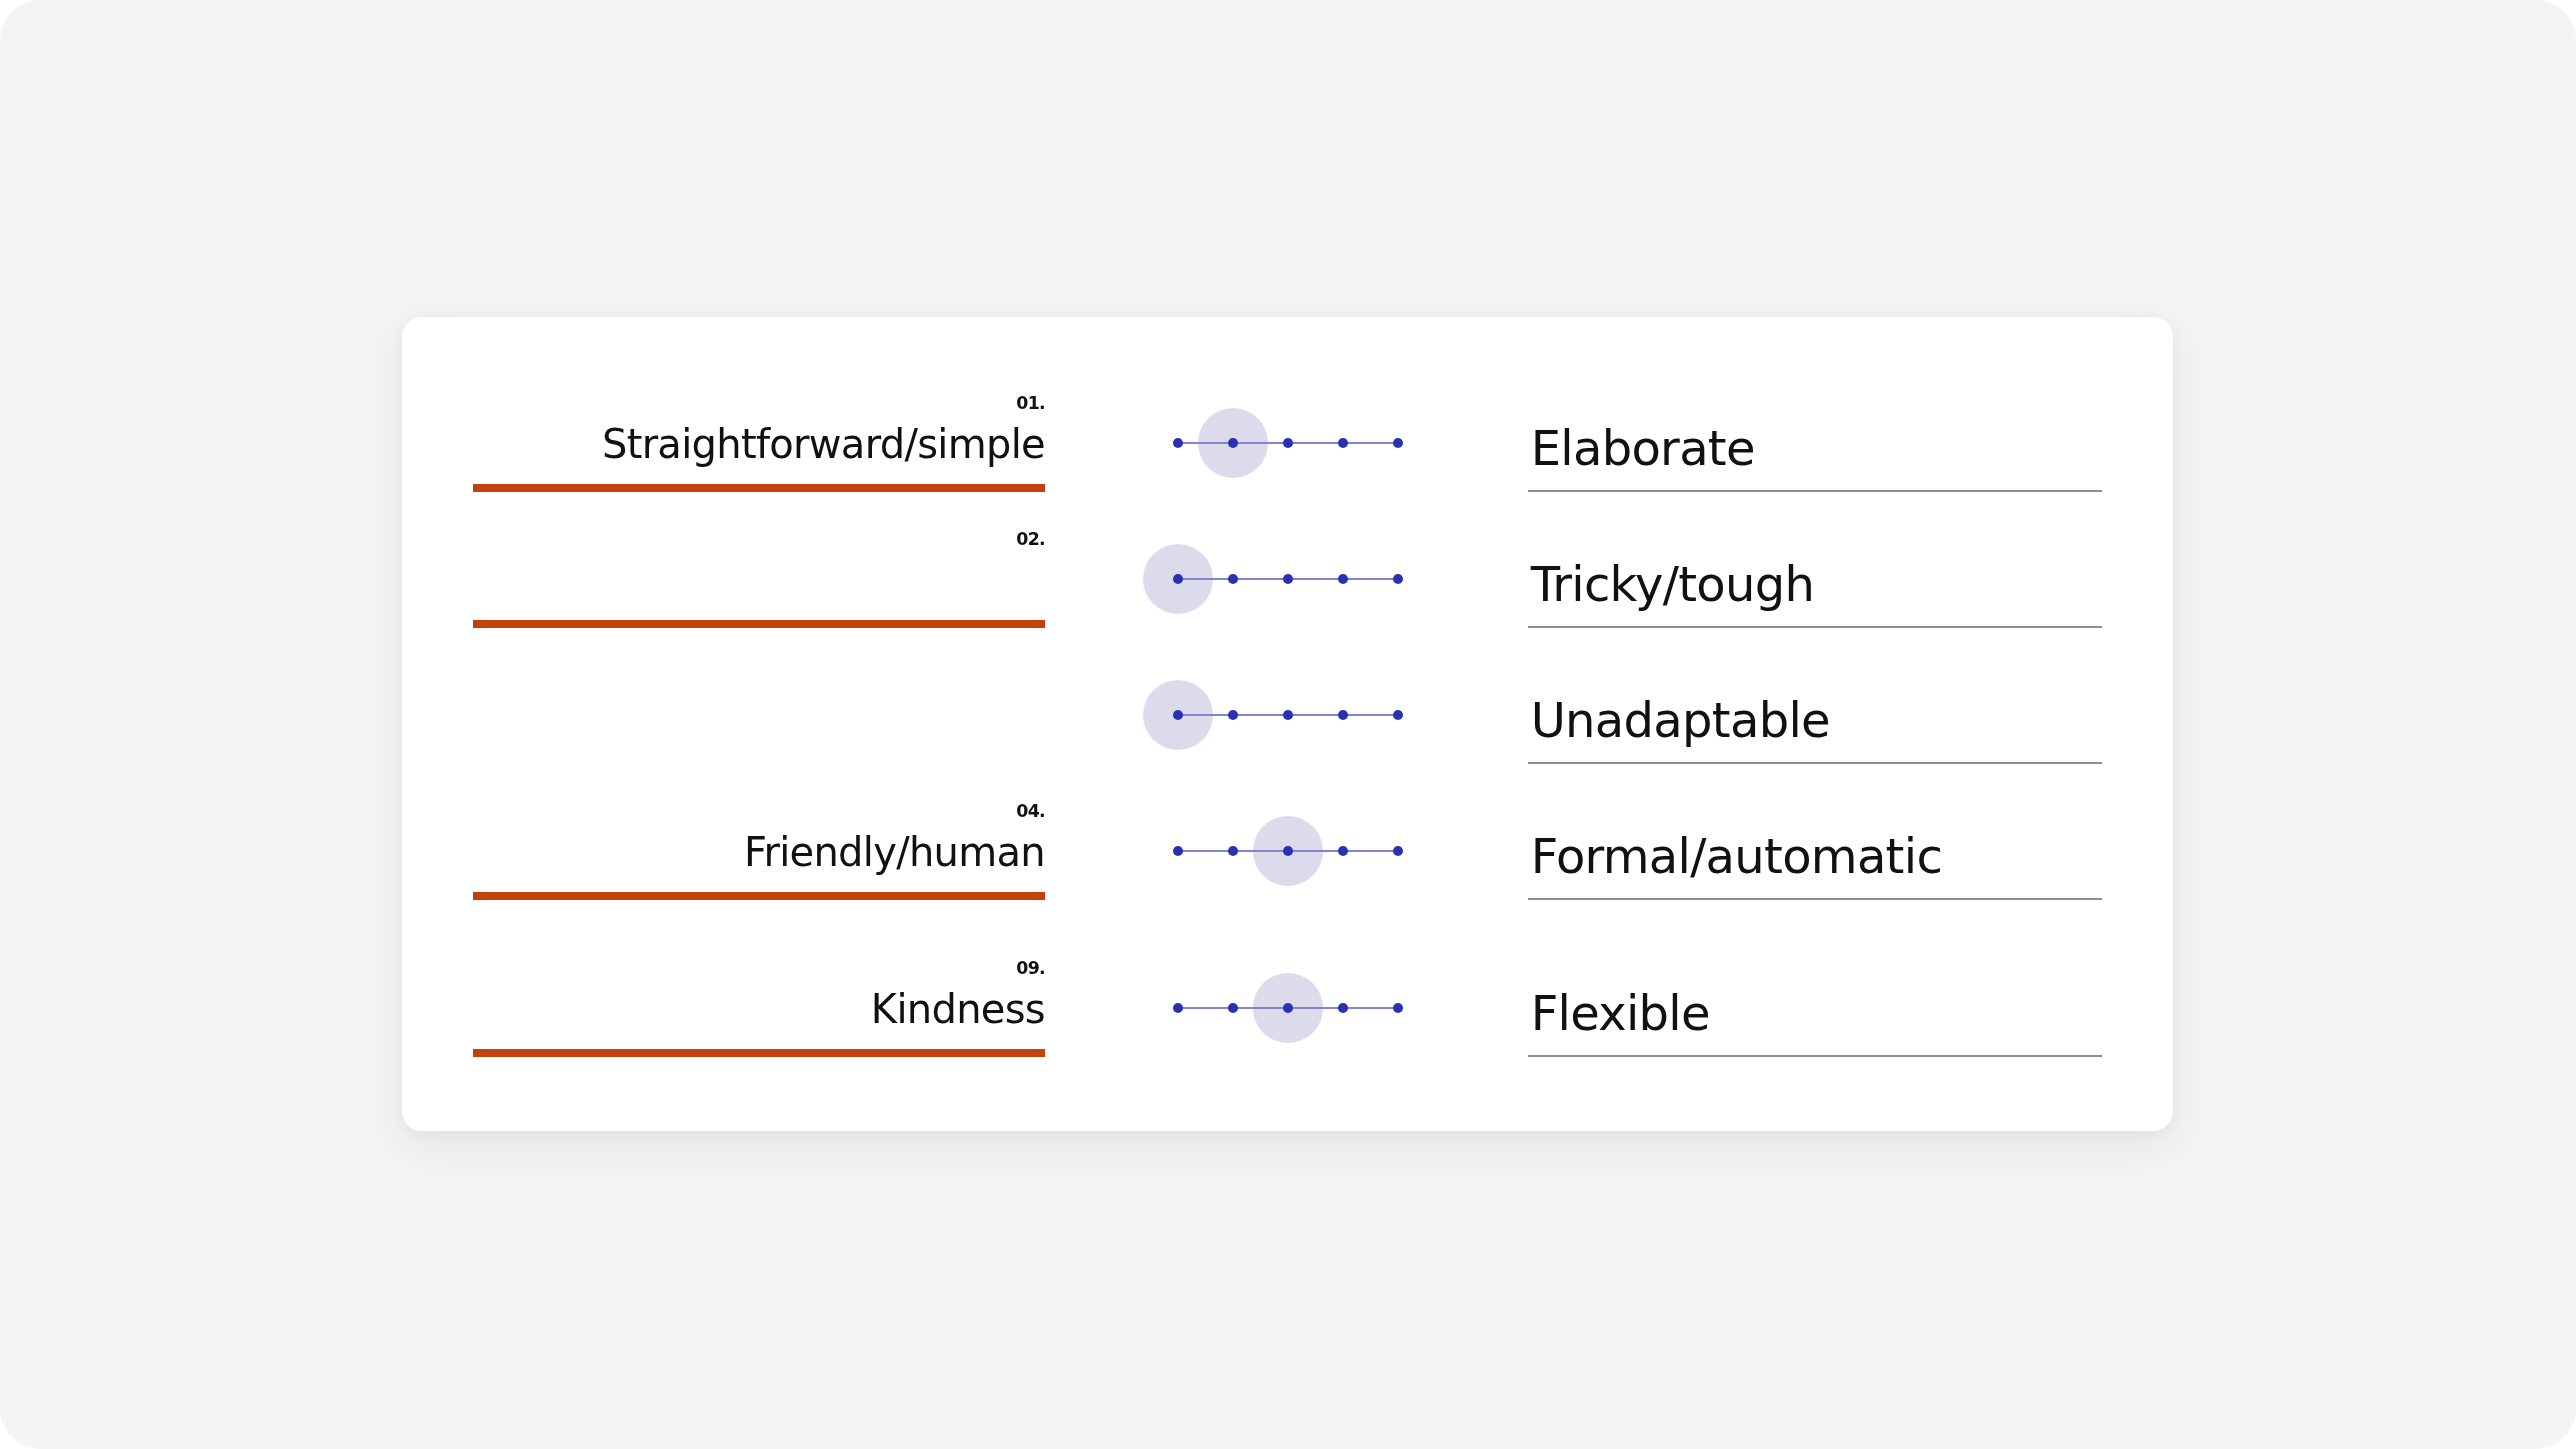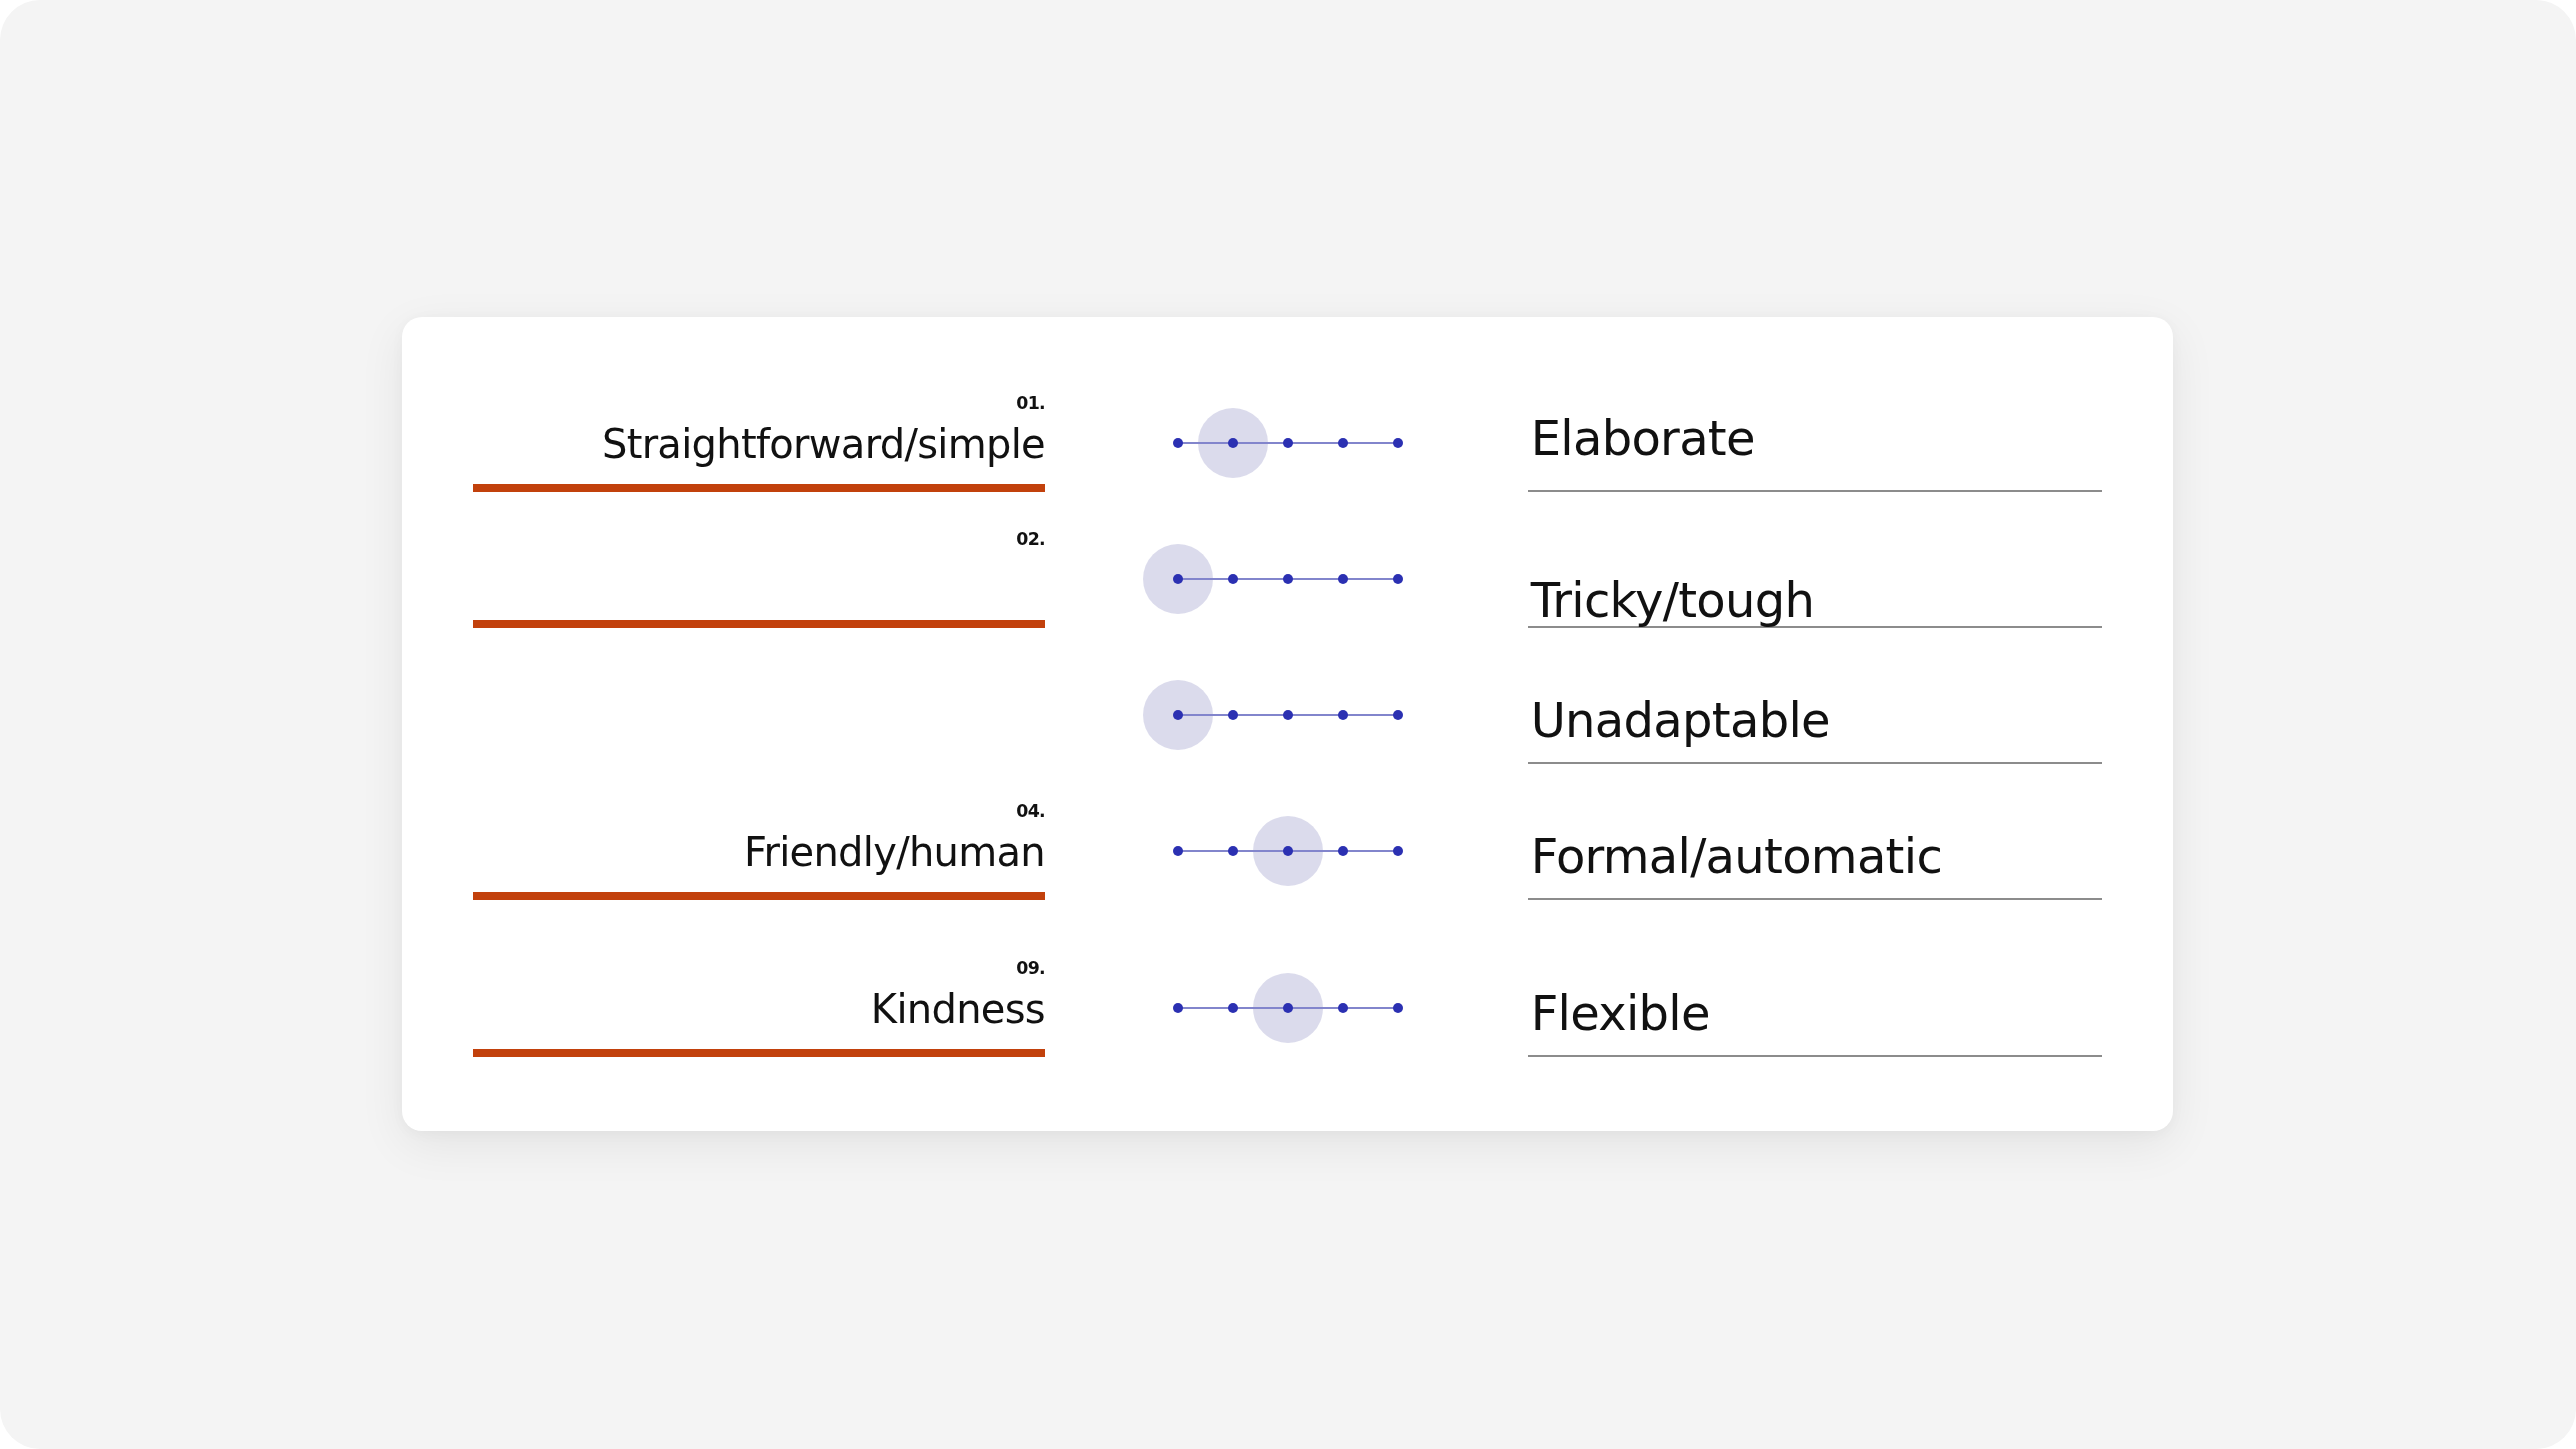--- a/index.html
+++ b/index.html
@@ -42,39 +42,39 @@
       <div class="scale">
           <div class="halo" style="left: 31px; top: 50px;"></div>
           <div class="track" style="top: 84px; width: 220px;"></div>
           <div class="dot" style="left: 6px; top: 80px;"></div>
           <div class="dot" style="left: 61px; top: 80px;"></div>
           <div class="dot" style="left: 116px; top: 80px;"></div>
           <div class="dot" style="left: 171px; top: 80px;"></div>
           <div class="dot" style="left: 226px; top: 80px;"></div>
         </div>
       <div class="right-col">
-        <span class="rtext" style="top:56px">Elaborate</span>
+        <span class="rtext" style="top:66px">Elaborate</span>
       </div>
     </div>
 
     <div class="row" style="top:177px">
       <div class="left-col">
         <span class="num" style="top:35px">02.</span>
       </div>
       <div class="scale">
           <div class="halo" style="left: -24px; top: 50px;"></div>
           <div class="track" style="top: 84px; width: 220px;"></div>
           <div class="dot" style="left: 6px; top: 80px;"></div>
           <div class="dot" style="left: 61px; top: 80px;"></div>
           <div class="dot" style="left: 116px; top: 80px;"></div>
           <div class="dot" style="left: 171px; top: 80px;"></div>
           <div class="dot" style="left: 226px; top: 80px;"></div>
         </div>
       <div class="right-col">
-        <span class="rtext" style="top:82px">Tricky/tough</span>
+        <span class="rtext" style="top:66px">Tricky/tough</span>
       </div>
     </div>
 
     <div class="row" style="top:313px">
       <div class="scale">
           <div class="halo" style="left: -24px; top: 50px;"></div>
           <div class="track" style="top: 84px; width: 220px;"></div>
           <div class="dot" style="left: 6px; top: 80px;"></div>
           <div class="dot" style="left: 61px; top: 80px;"></div>
           <div class="dot" style="left: 116px; top: 80px;"></div>

